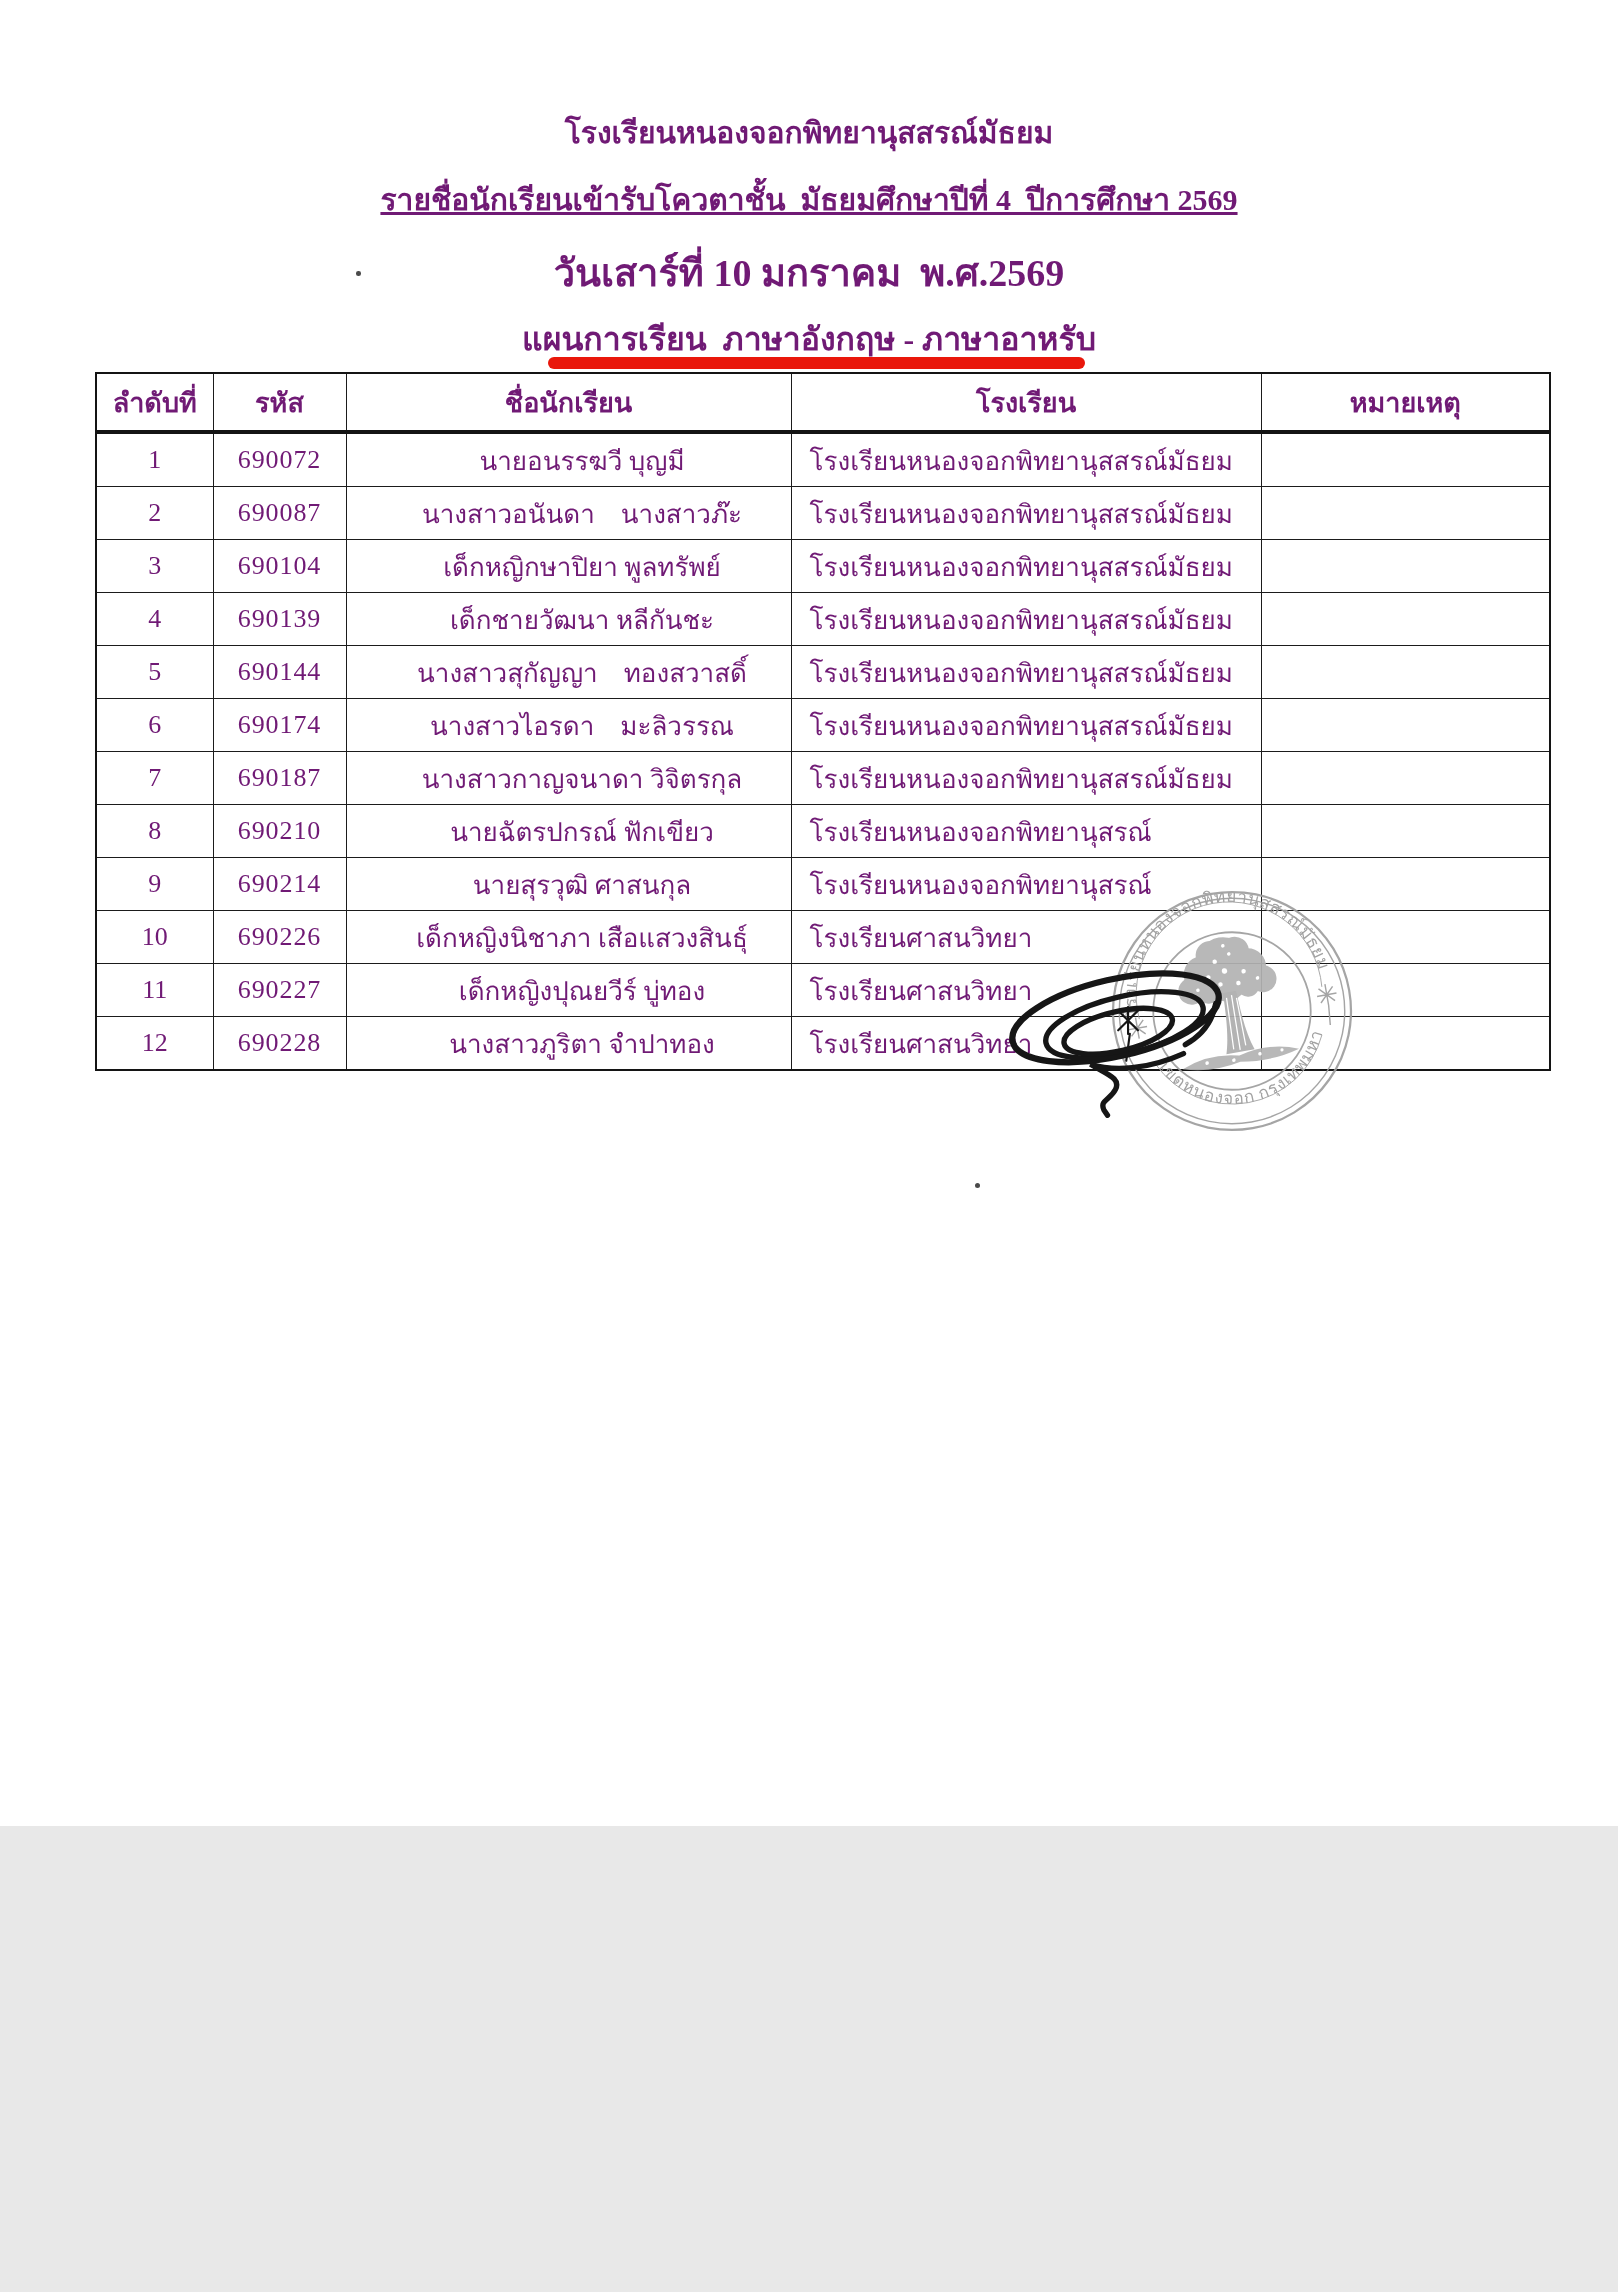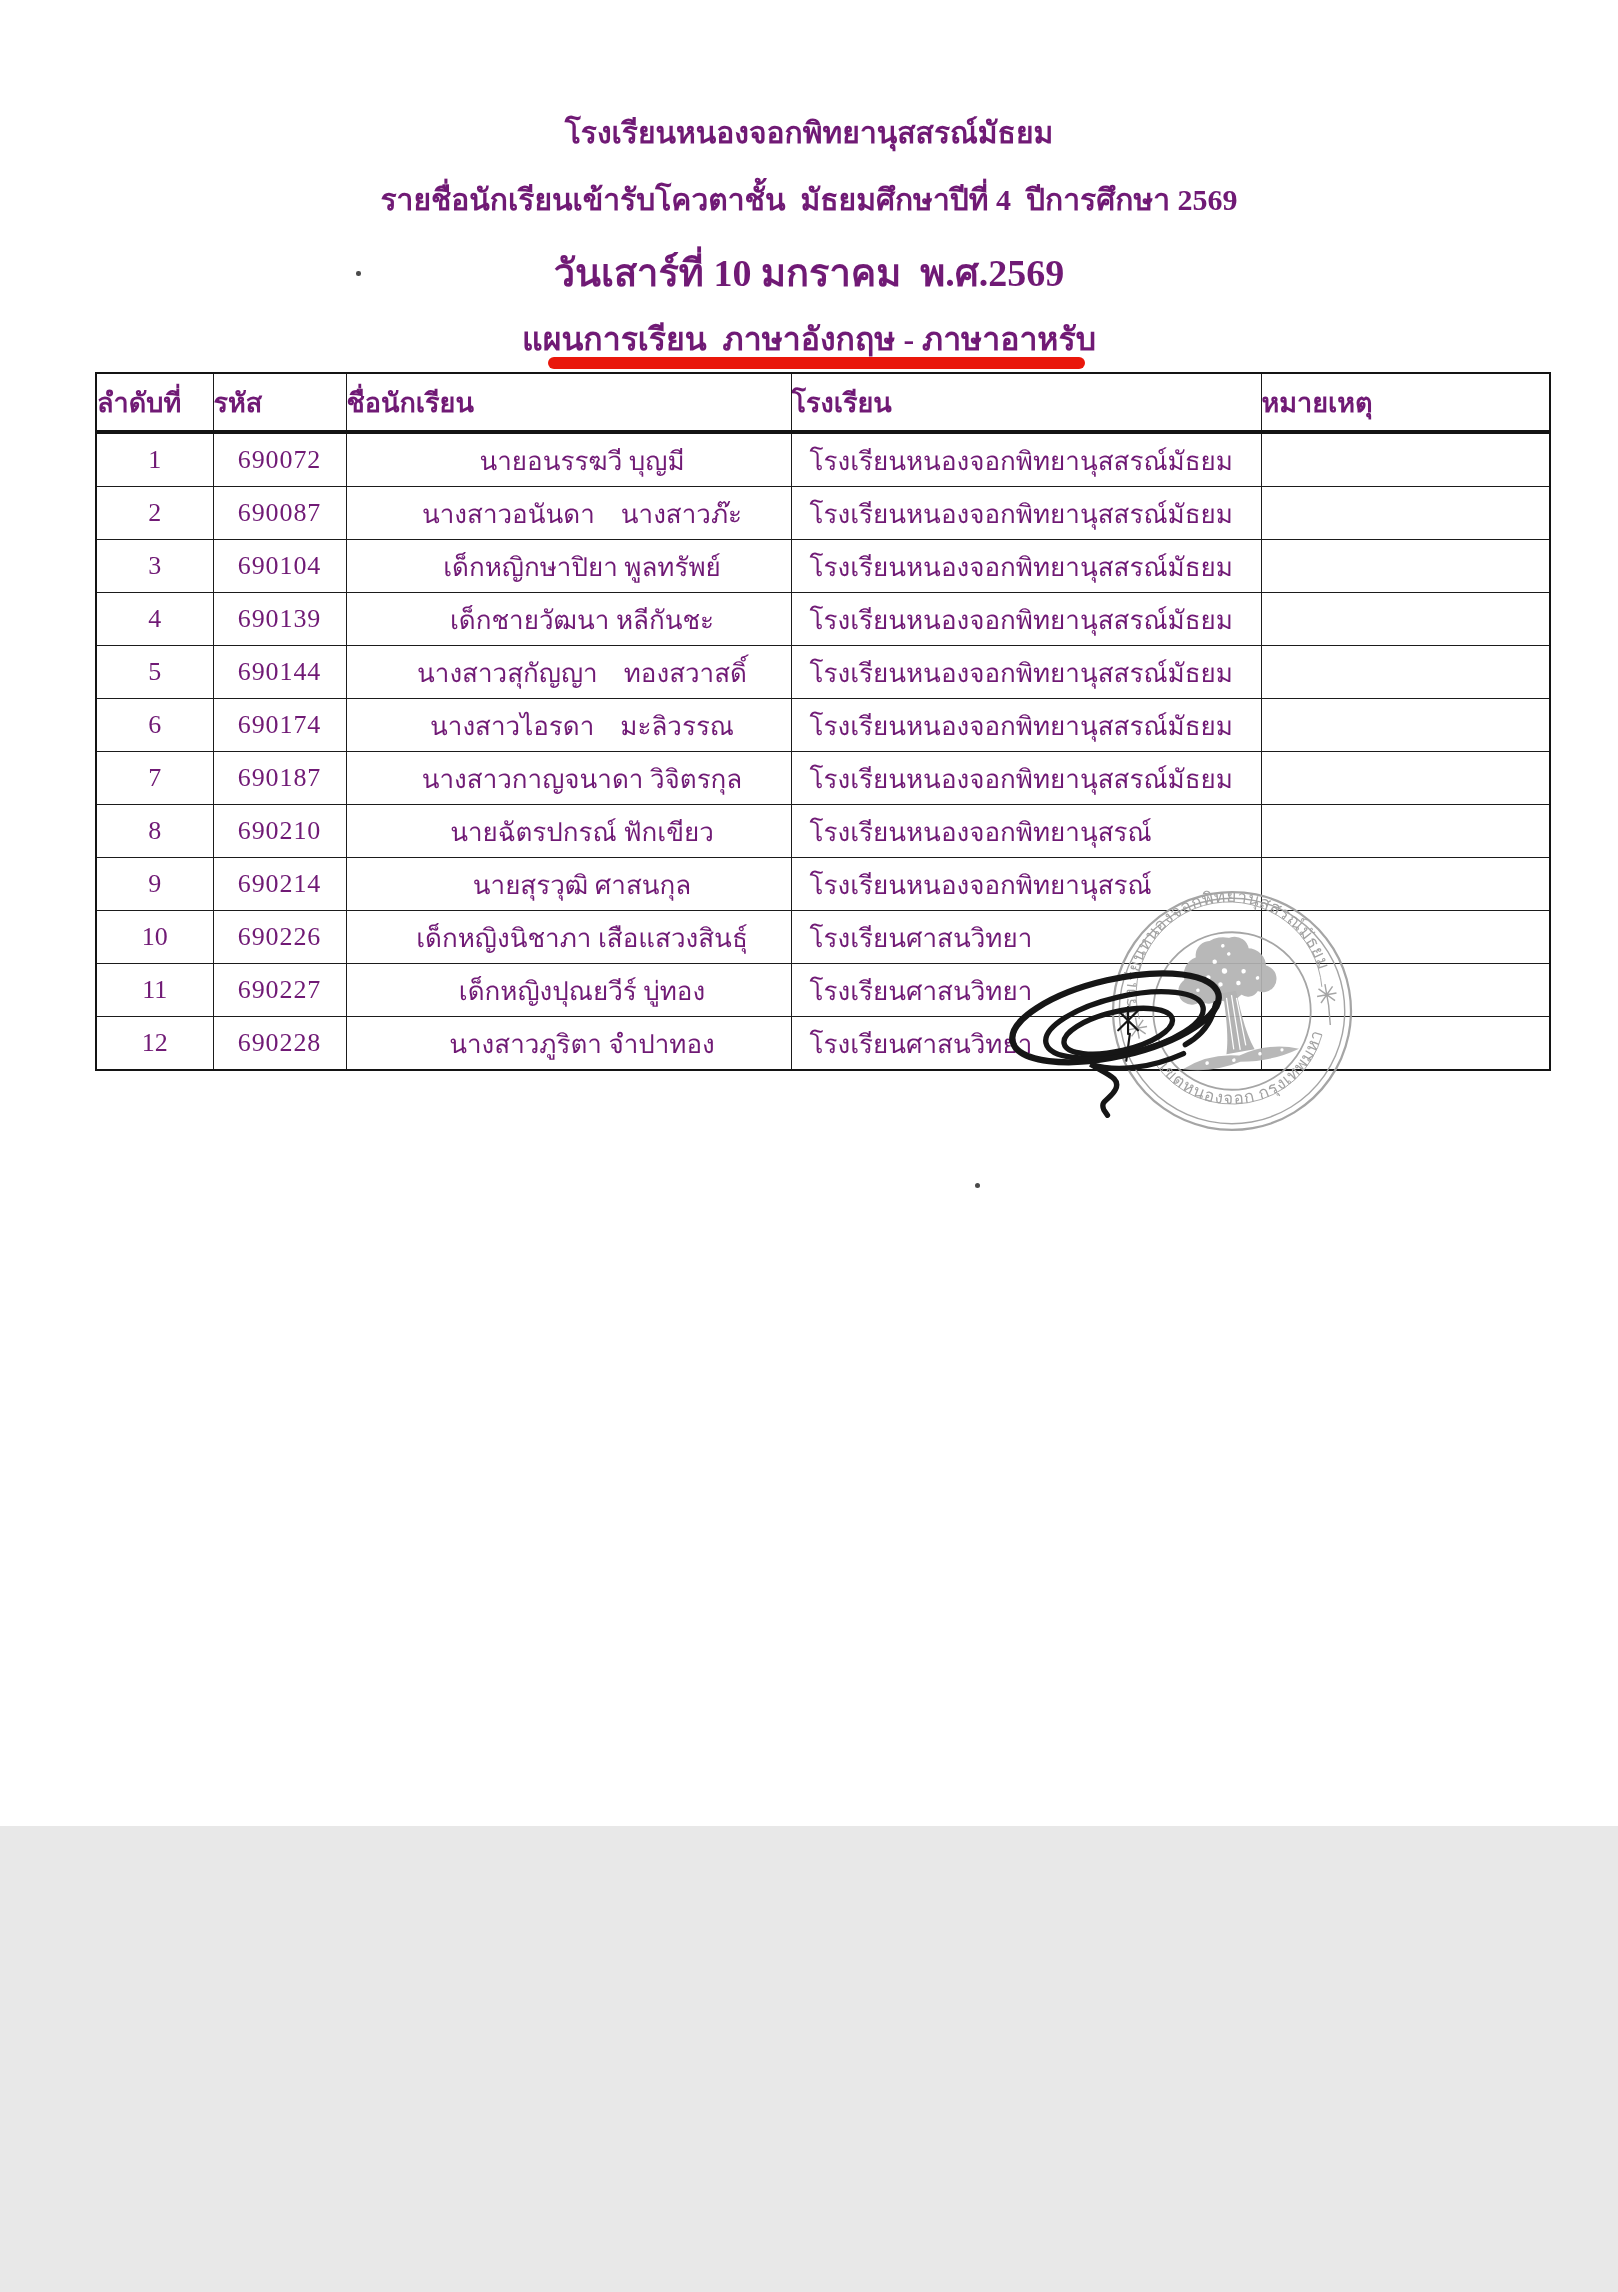--- a/index.html
+++ b/index.html
@@ -6,21 +6,21 @@
   .page{
     position:relative;
     width:1618px;height:1826px;
     background:#ffffff;
     font-family:"Liberation Serif","DejaVu Serif",serif;
     color:#701a75;
     overflow:hidden;
   }
   .h-line{position:absolute;left:0;right:0;text-align:center;font-weight:bold;white-space:pre;}
   .h-line1{top:109px;font-size:30px;}
-  .h-line2{top:176px;font-size:30px;}
+  .h-line2{top:176px;font-size:30px;text-decoration:underline;}
   .h-line3{top:242px;font-size:38px;}
   .h-line4{top:313px;font-size:32px;}
   .red-underline{
     position:absolute;top:357px;left:548px;width:537px;height:11.6px;
     background:#e9170b;border-radius:6.3px;
   }
   
   .dot{position:absolute;background:#4a4a4a;border-radius:50%;}
   .dot1{left:356px;top:271px;width:4.5px;height:4.5px;}
   .dot2{left:975px;top:1183px;width:5.4px;height:5.4px;}
@@ -35,21 +35,21 @@
   .quota-table col.c-name{width:445px;}
   .quota-table col.c-school{width:470px;}
   .quota-table col.c-note{width:289px;}
   .quota-table th,.quota-table td{
     border:1.8px solid #1b1b1b;
     padding:0;
     overflow:hidden;
   }
   .quota-table{border:2.7px solid #141414;}
   .quota-table thead th{
-    height:56px;font-size:27px;font-weight:bold;text-align:left;
+    height:56px;font-size:27px;font-weight:bold;text-align:center;
     border-bottom:4.5px solid #141414;
   }
   .quota-table tbody td{height:52px;font-size:26px;}
   td.cell-no{text-align:center;font-size:24px;}
   td.cell-code{text-align:center;font-size:25px;letter-spacing:0.9px;}
   td.cell-name{text-align:center;padding-left:27px;white-space:pre;}
   td.cell-school{text-align:left;padding-left:18px;}
   td.cell-note{}
   
   .stamp{position:absolute;left:1109px;top:888px;width:246px;height:246px;z-index:3;}

